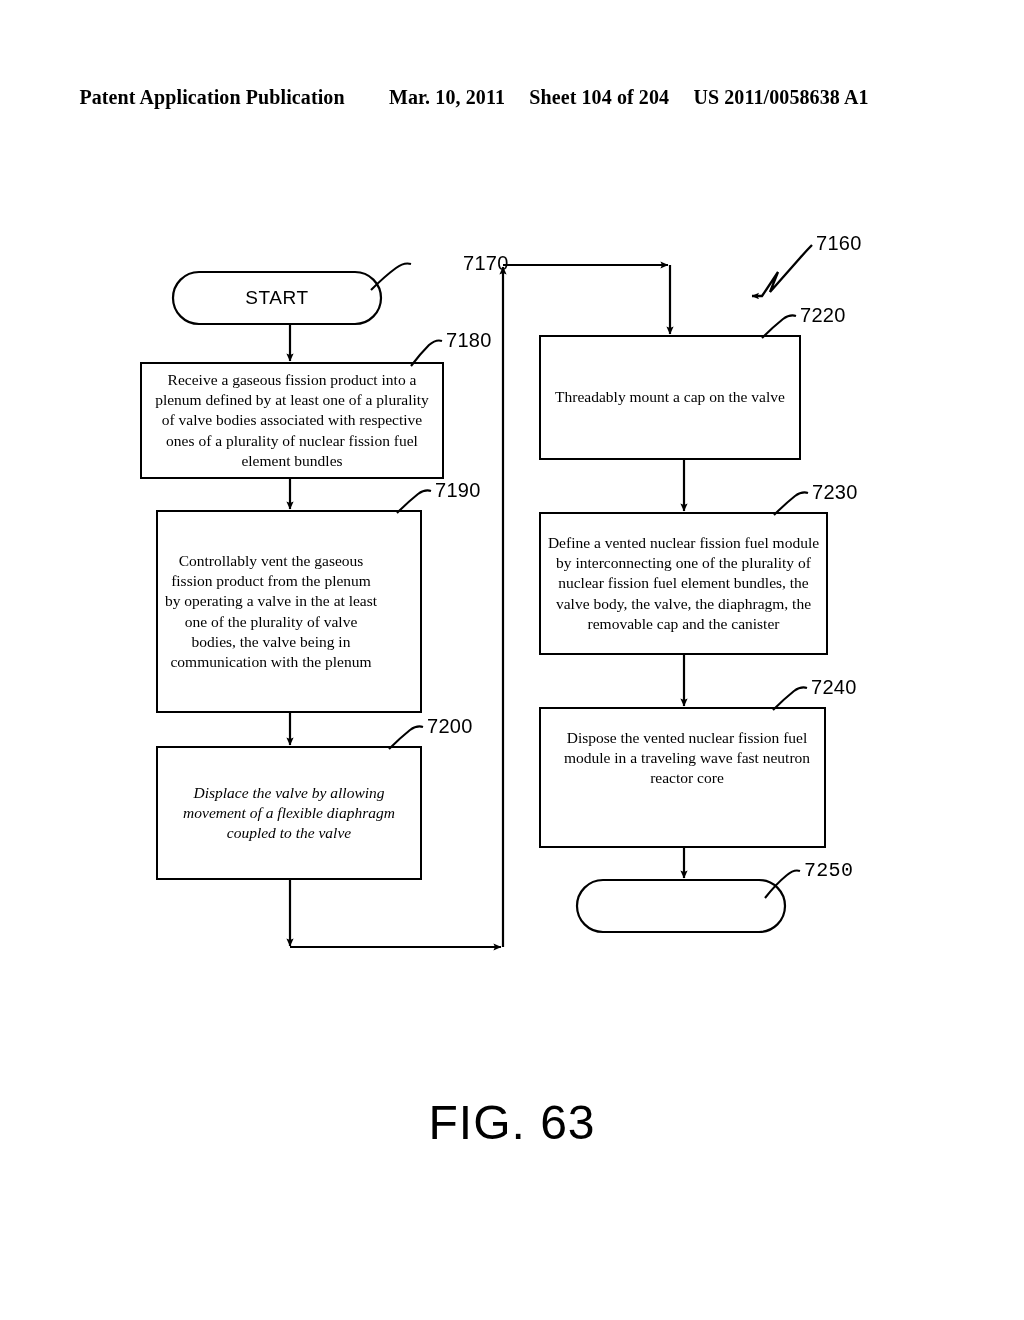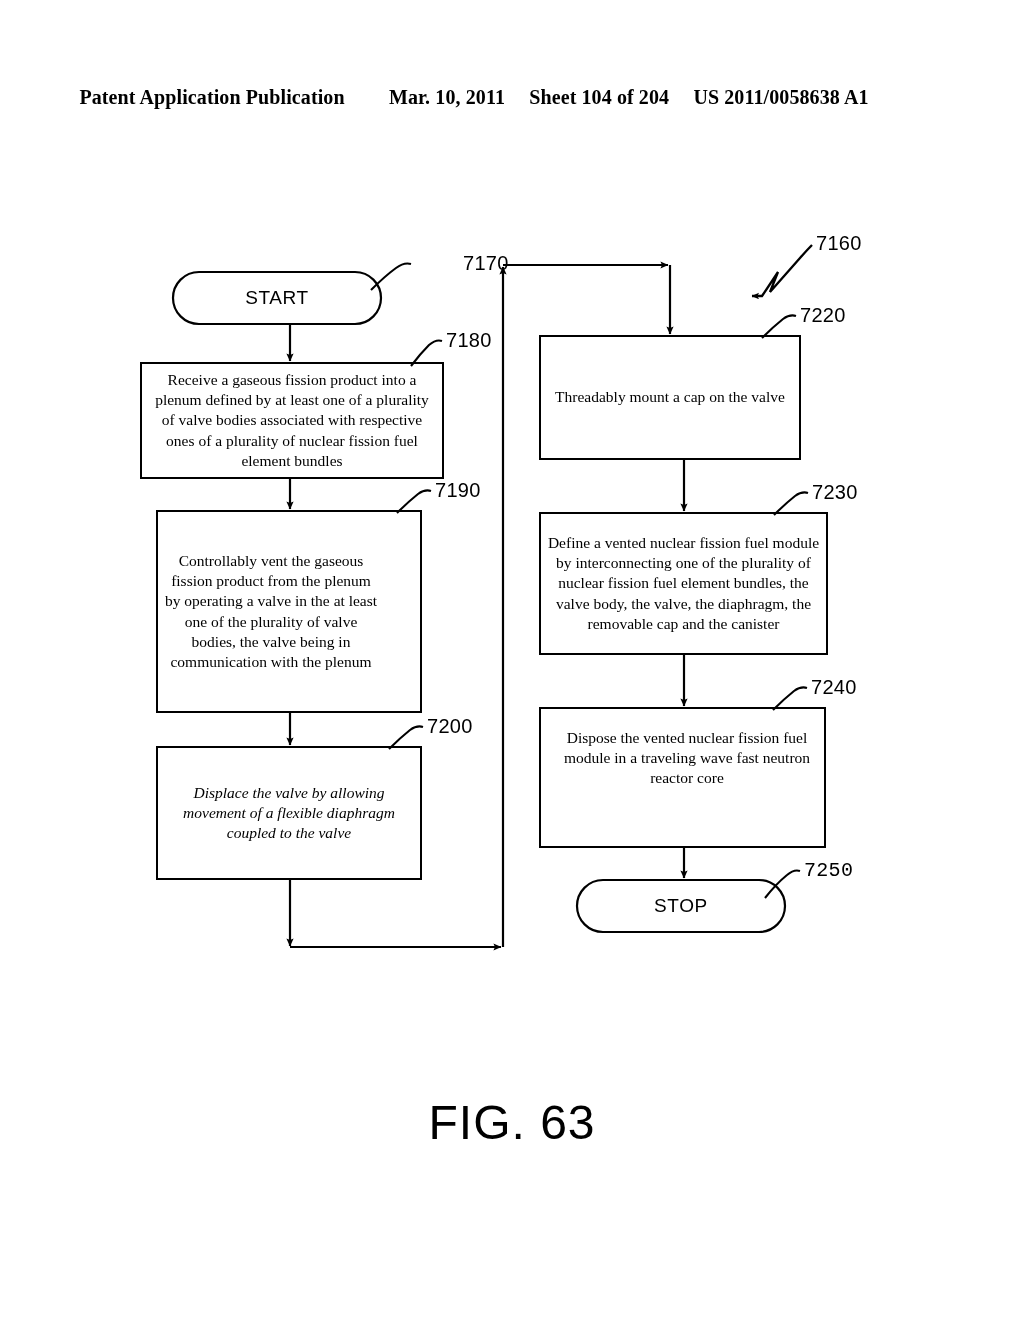--- a/index.html
+++ b/index.html
@@ -179,21 +179,20 @@
   <div class="node-text" style="left:157px; top:511px; width:228px; height:201px;">Controllably vent the gaseous fission product from the plenum by operating a valve in the at least one of the plurality of valve bodies, the valve being in communication with the plenum</div>
 
   <div class="node-text" style="left:157px; top:747px; width:264px; height:132px;font-style:italic;">Displace the valve by allowing movement of a flexible diaphragm coupled to the valve</div>
 
   <div class="node-text" style="left:540px; top:336px; width:260px; height:123px;">Threadably mount a cap on the valve</div>
 
   <div class="node-text" style="left:540px; top:513px; width:287px; height:141px;">Define a vented nuclear fission fuel module by interconnecting one of the plurality of nuclear fission fuel element bundles, the valve body, the valve, the diaphragm, the removable cap and the canister</div>
 
   <div class="node-text" style="left:540px; top:708px; width:285px; height:100px;padding-left:16px;">Dispose the vented nuclear fission fuel module in a traveling wave fast neutron reactor core</div>
 
-  <div class="node-text terminal" style="left:577px; top:880px; width:208px; height:52px;">STOP</div>
 
   <div class="ref-label" style="left:415px; top:252px;margin-left:48px;">7170</div>
 
   <div class="ref-label" style="left:446px; top:329px;">7180</div>
 
   <div class="ref-label" style="left:435px; top:479px;">7190</div>
 
   <div class="ref-label" style="left:427px; top:715px;">7200</div>
 
   <div class="ref-label" style="left:800px; top:304px;">7220</div>

